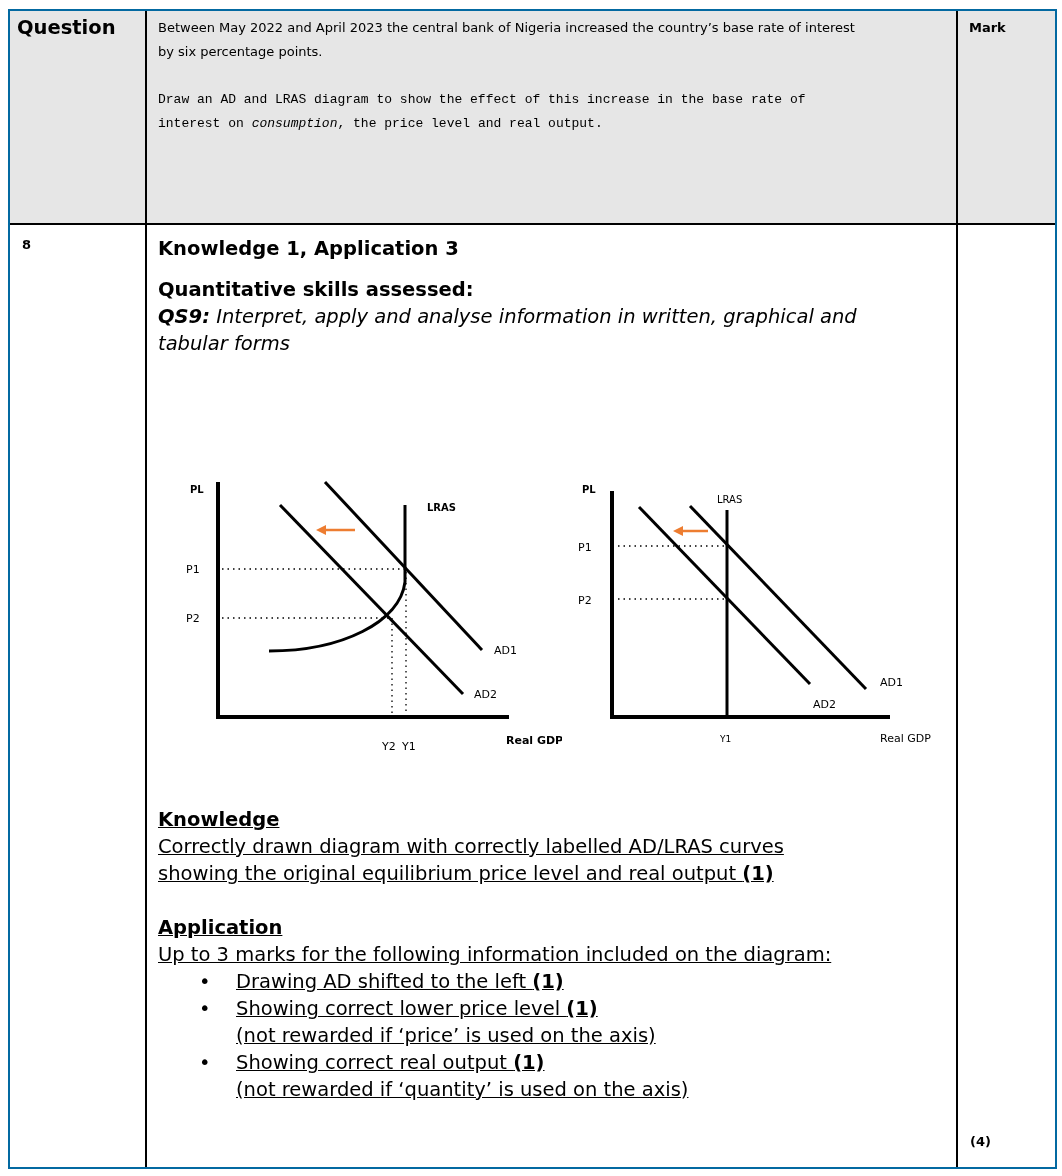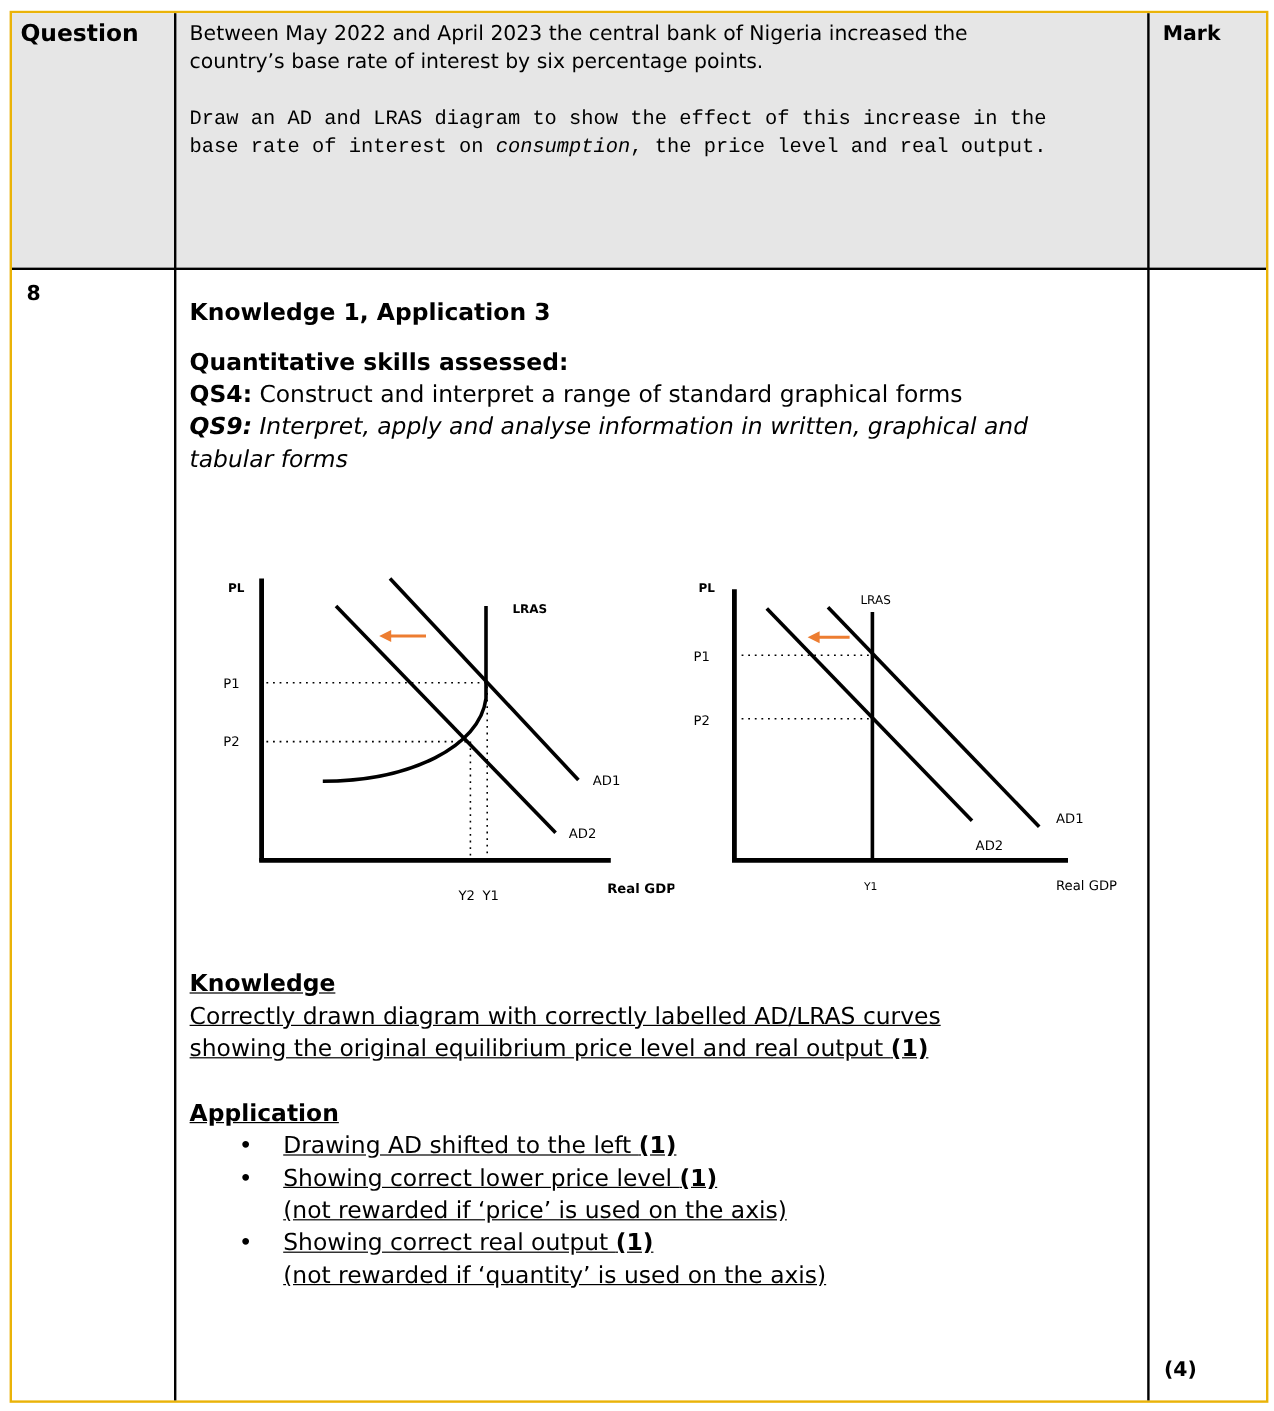--- a/index.html
+++ b/index.html
@@ -1,25 +1,25 @@
 <!DOCTYPE html>
 <html><head>
 <meta charset="utf-8">
 <style>
   html, body { margin: 0; padding: 0; background: #ffffff; }
   body { width: 1062px; height: 1176px; position: relative; overflow: hidden;
          font-family: "DejaVu Sans", sans-serif; color: #000; }
   .tbl { position: absolute; left: 8px; top: 9px; width: 1049px; height: 1160px;
-         border: 2px solid #eab308; box-sizing: border-box; }
+         border: 2px solid #0369a1; box-sizing: border-box; }
   .cell { position: absolute; box-sizing: border-box; }
   .vline { position: absolute; top: 0; bottom: 0; width: 2px; background: #000; }
   .hline { position: absolute; left: 0; right: 0; height: 2px; background: #000; }
   .hdr { background: #e6e6e6; }
   .b { font-weight: bold; }
-  .q { font-size: 17px; line-height: 24px; }
+  .q { font-size: 13px; line-height: 24px; }
   .body-text { font-size: 19.5px; line-height: 27px; }
   p { margin: 0; }
   .bullets { list-style: none; margin: 0; padding: 0; }
   .bullets li { position: relative; padding-left: 78px; }
   .bullets li .dot { position: absolute; left: 41px; top: 0; }
   .diagram { position: absolute; }
   .diagram text { font-family: "DejaVu Sans", sans-serif; }
 </style>
 </head>
 <body>
@@ -36,30 +36,30 @@
   <div class="cell q" style="left:148px;top:5px;width:790px;">
     <p style="width:715px;">Between May 2022 and April 2023 the central bank of Nigeria increased the country’s base rate of interest by six percentage points.</p>
     <p style="margin-top:24px;width:715px;font-family:Liberation Mono, monospace;"><span>Draw an AD and LRAS diagram to show the effect of this increase in the base rate of interest on </span><i>consumption</i><span>, the price level and real output.</span></p>
   </div>
 
   <div class="cell q b" style="left:959px;top:5px;width:80px;">Mark</div>
 
   <div class="cell q b" style="left:12px;top:222px;width:100px;">8</div>
 
   <div class="cell body-text" style="left:148px;top:222px;width:790px;">
-    <p class="b" style="margin-top:14px;">Knowledge 1, Application 3</p>
+    <p class="b" style="margin-top:2px;">Knowledge 1, Application 3</p>
     <p class="b" style="margin-top:14px;">Quantitative skills assessed:</p>
-    <p><b>QS4:</b><span> Construct and interpret a range of standard graphical forms</span></p>
     <p style="width:730px;font-style:italic;"><b>QS9:</b><span> Interpret, apply and analyse information in written, graphical and tabular forms</span></p>
   </div>
 
   <div class="cell body-text" style="left:148px;top:795px;width:790px;text-decoration:underline;">
     <p class="b">Knowledge</p>
     <p style="width:700px;"><span>Correctly drawn diagram with correctly labelled AD/LRAS curves showing the original equilibrium price level and real output </span><b>(1)</b></p>
     <p class="b" style="margin-top:27px;">Application</p>
+    <p>Up to 3 marks for the following information included on the diagram:</p>
     <ul class="bullets">
       <li><span class="dot">•</span><span>Drawing AD shifted to the left </span><b>(1)</b></li>
       <li><span class="dot">•</span><span>Showing correct lower price level </span><b>(1)</b><br><span>(not rewarded if ‘price’ is used on the axis)</span></li>
       <li><span class="dot">•</span><span>Showing correct real output </span><b>(1)</b><br><span>(not rewarded if ‘quantity’ is used on the axis)</span></li>
     </ul>
   </div>
 
   <div class="cell q b" style="left:960px;top:1119px;width:70px;">(4)</div>
 
   <svg class="diagram" style="left:142px;top:461px;" width="410" height="300" viewBox="0 0 410 300">

